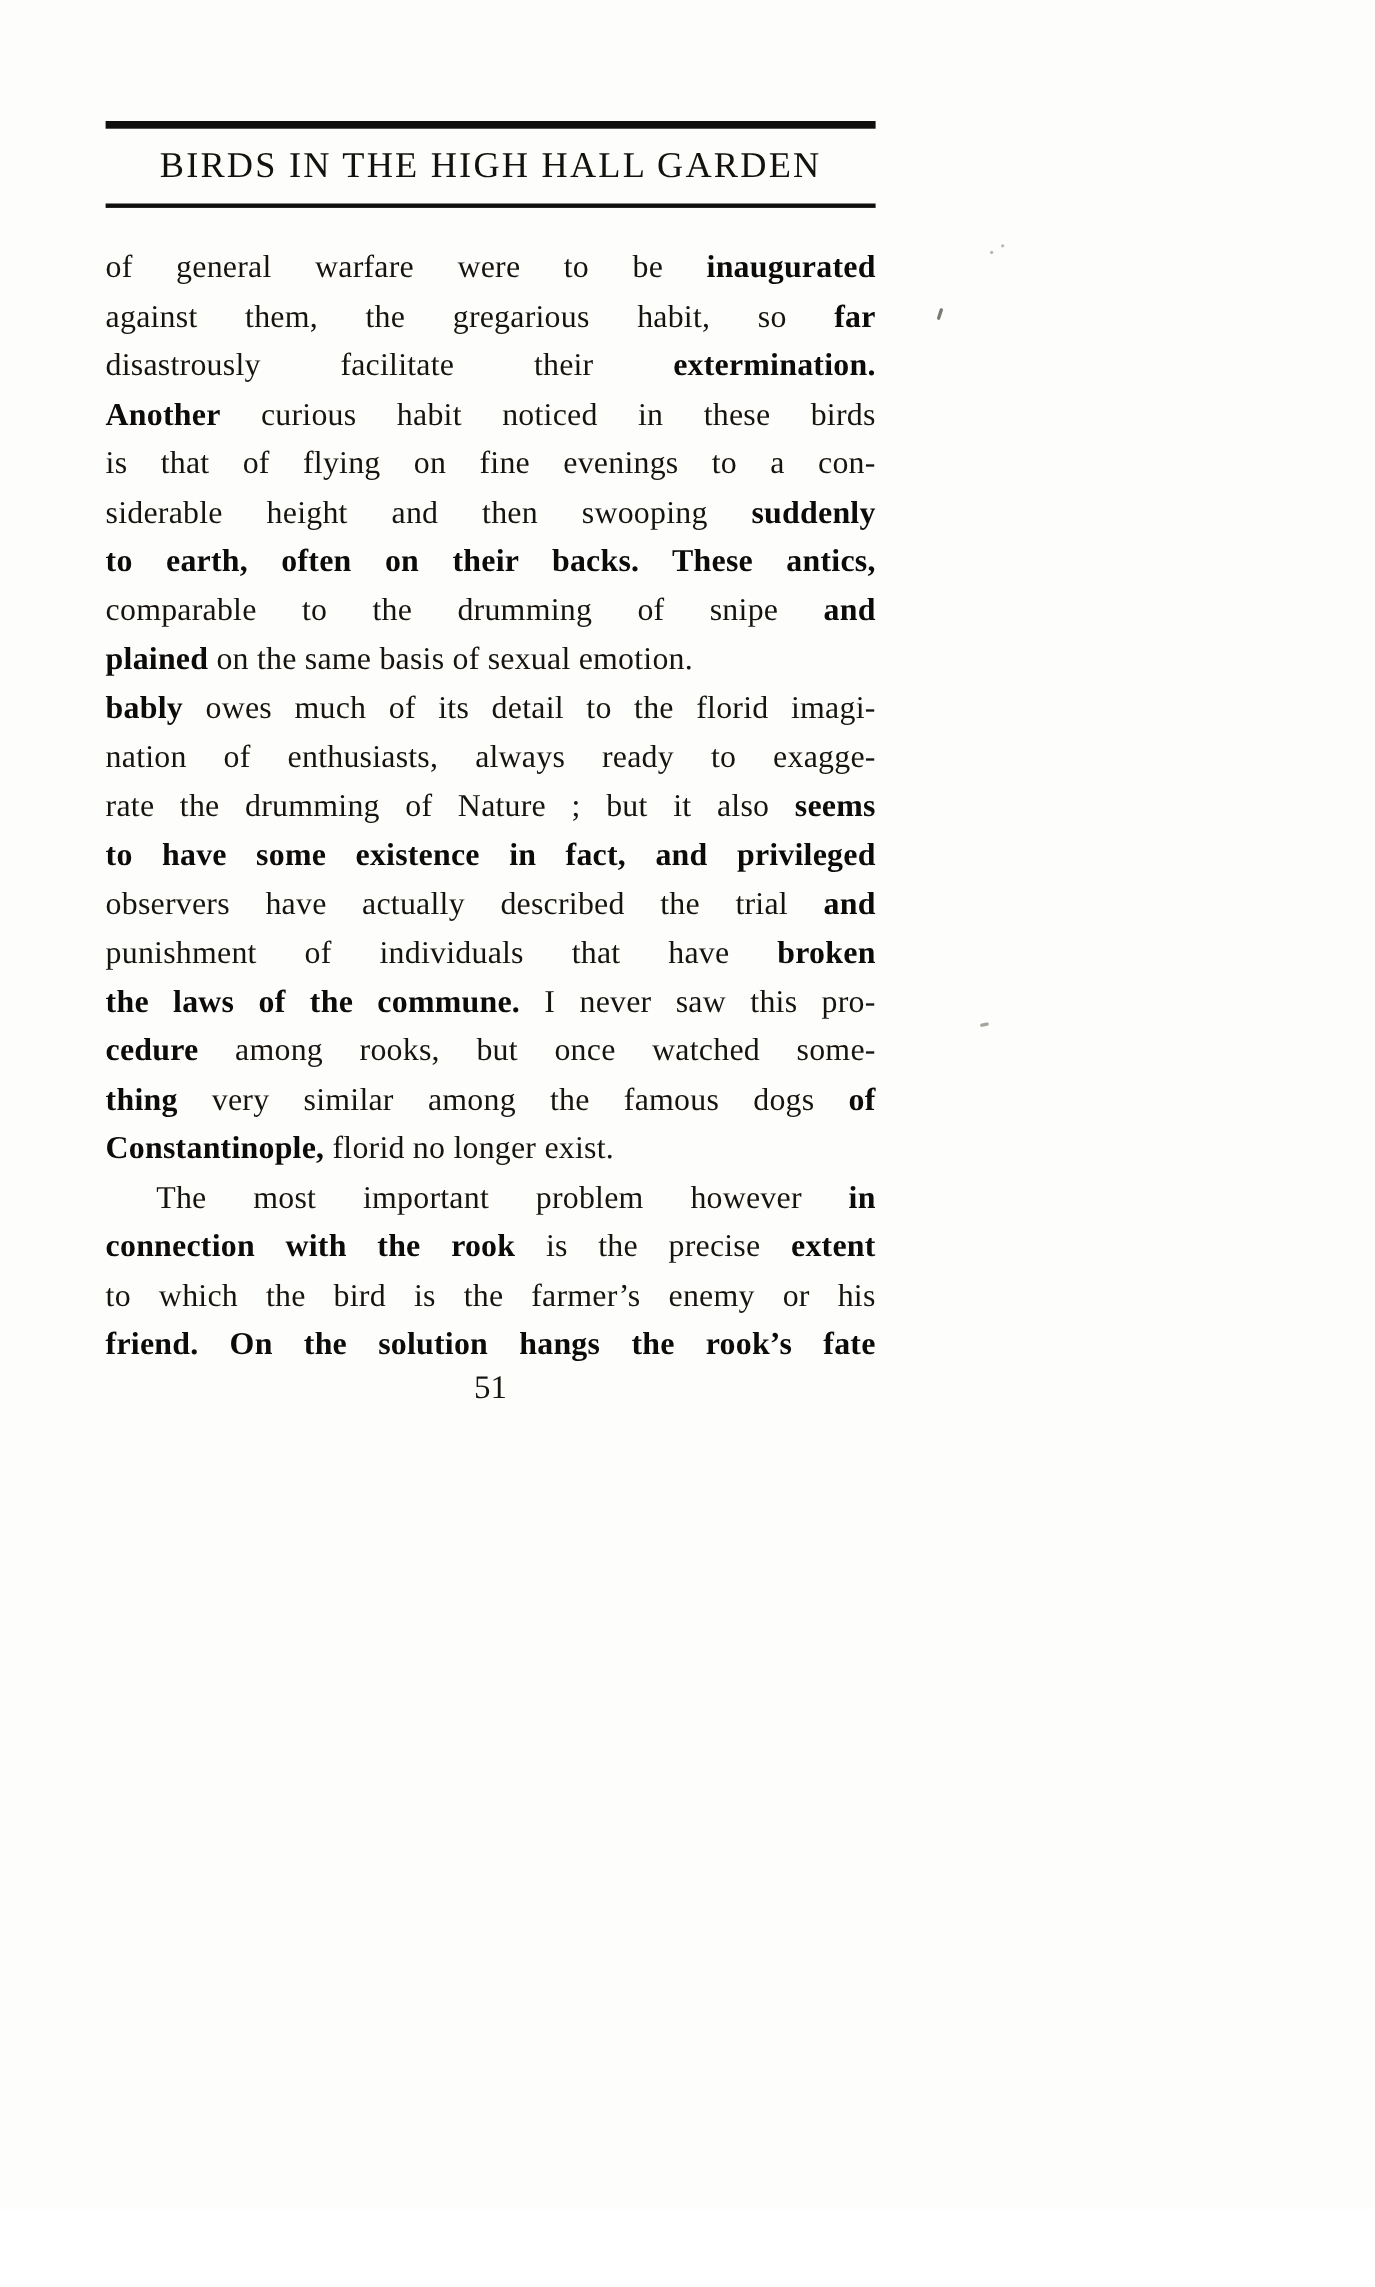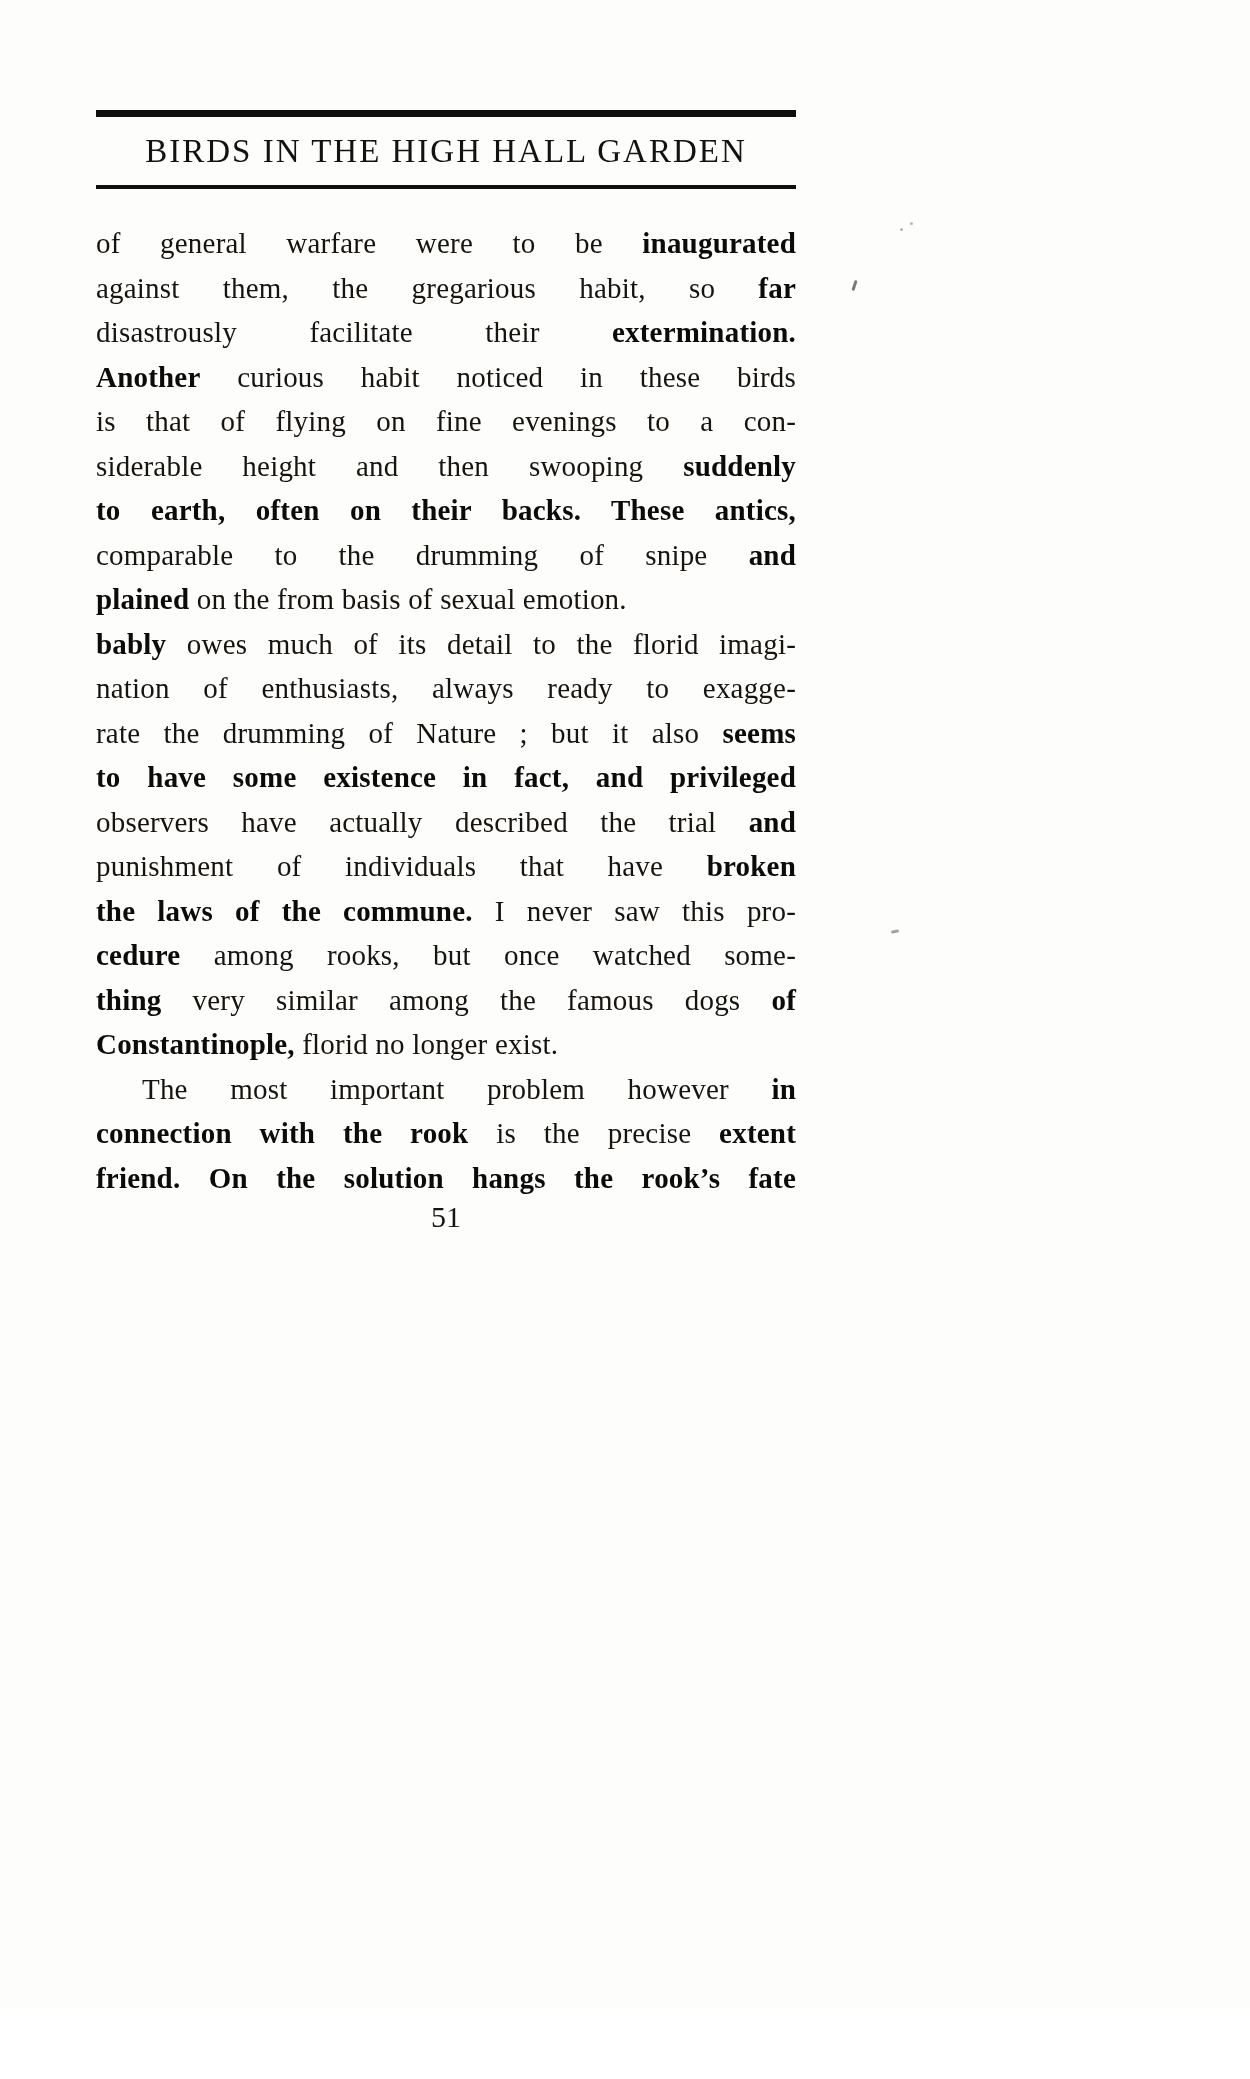--- a/index.html
+++ b/index.html
@@ -100,33 +100,34 @@
     <div class="rule-mid"></div>
     <div class="body-text">
         <div class="line"><span class="seg">of general warfare were to be </span><span class="seg b">inaugurated</span></div>
         <div class="line"><span class="seg">against them, the gregarious habit, so </span><span class="seg b">far</span></div>
         <div class="line"><span class="seg">disastrously facilitate their </span><span class="seg b">extermination.</span></div>
         <div class="line"><span class="seg b">Another</span><span class="seg"> curious habit noticed in these birds</span></div>
         <div class="line"><span class="seg">is that of flying on fine evenings to a con-</span></div>
         <div class="line"><span class="seg">siderable height and then swooping </span><span class="seg b">suddenly</span></div>
         <div class="line"><span class="seg b">to earth, often on their backs. These antics,</span></div>
         <div class="line"><span class="seg">comparable to the drumming of snipe </span><span class="seg b">and</span></div>
-        <div class="line no-just"><span class="seg b">plained</span><span class="seg"> on the from basis of sexual emotion.</span></div>
+        <div class="line no-just"><span class="seg b">plained</span><span class="seg"> on the same basis of sexual emotion.</span></div>
         <div class="line"><span class="seg b">bably</span><span class="seg"> owes much of its detail to the florid imagi-</span></div>
         <div class="line"><span class="seg">nation of enthusiasts, always ready to exagge-</span></div>
         <div class="line"><span class="seg">rate the drumming of Nature ; but it also </span><span class="seg b">seems</span></div>
         <div class="line"><span class="seg b">to have some existence in fact, and privileged</span></div>
         <div class="line"><span class="seg">observers have actually described the trial </span><span class="seg b">and</span></div>
         <div class="line"><span class="seg">punishment of individuals that have </span><span class="seg b">broken</span></div>
         <div class="line"><span class="seg b">the laws of the commune.</span><span class="seg"> I never saw this pro-</span></div>
         <div class="line"><span class="seg b">cedure</span><span class="seg"> among rooks, but once watched some-</span></div>
         <div class="line"><span class="seg b">thing</span><span class="seg"> very similar among the famous dogs </span><span class="seg b">of</span></div>
         <div class="line no-just"><span class="seg b">Constantinople,</span><span class="seg"> florid no longer exist.</span></div>
         <div class="line indent"><span class="seg">The most important problem however </span><span class="seg b">in</span></div>
         <div class="line"><span class="seg b">connection with the rook</span><span class="seg"> is the precise </span><span class="seg b">extent</span></div>
+        <div class="line"><span class="seg">to which the bird is the farmer’s enemy or his</span></div>
         <div class="line"><span class="seg b">friend. On the solution hangs the rook’s fate</span></div>
       </div>
     <div class="page-number">51</div>
   </div>
   <div class="speck speck-dots"></div>
   <div class="speck speck-tick-1"></div>
   <div class="speck speck-tick-2"></div>
 </div>
 
 </body></html>

